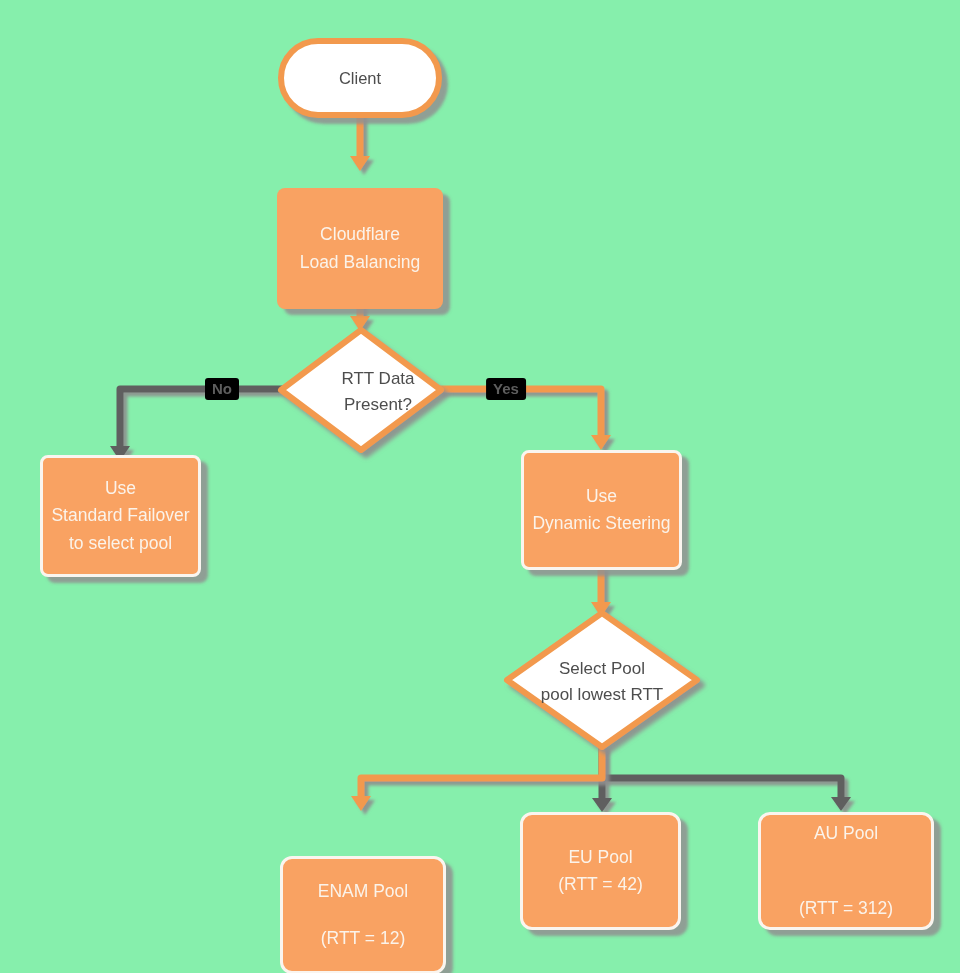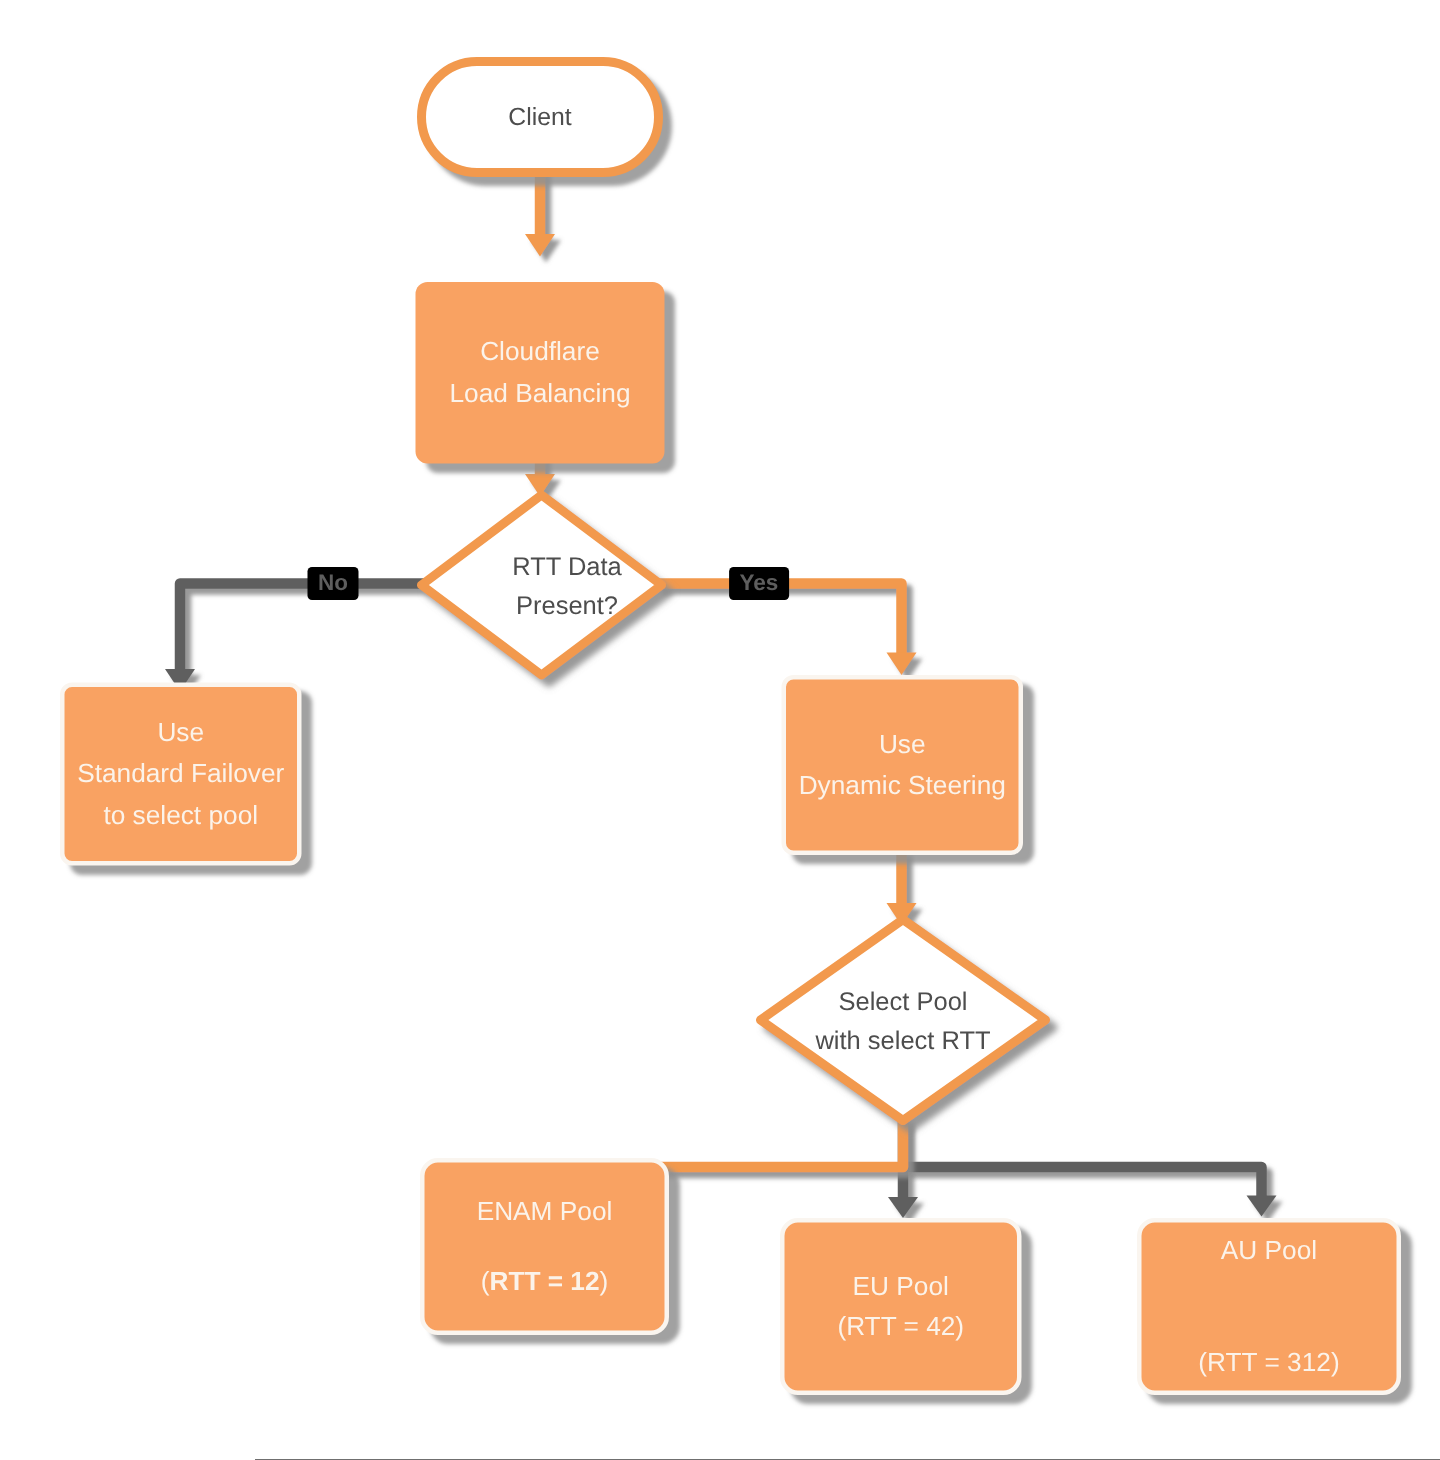--- a/index.html
+++ b/index.html
@@ -1,20 +1,20 @@
 <!DOCTYPE html>
 <html><head>
 <meta charset="utf-8">
 <style>
   html, body { margin: 0; padding: 0; background: #000; }
   .canvas {
     position: relative;
     width: 960px;
     height: 973px;
-    background: #ffffff;
+    background: #86efac;
     overflow: hidden;
     font-family: "Liberation Sans", sans-serif;
   }
   .edges-layer {
     position: absolute;
     left: 0; top: 0;
     width: 960px; height: 973px;
   }
   .node {
     position: absolute;
@@ -57,21 +57,21 @@
     transform: translate(-50%, -50%);
     background: #000;
     color: #5E5E5E;
     font-size: 15px;
     font-weight: bold;
     padding: 2px 7px;
     border-radius: 3px;
     line-height: 1.2;
     text-align: center;
   }
-  .bold-seg { font-weight: bold; }
+  .bold-seg { font-weight: normal; }
 </style>
 </head>
 <body>
 
 <div class="canvas">
 
   <svg class="edges-layer" width="960" height="973" viewBox="0 0 960 973" xmlns="http://www.w3.org/2000/svg">
     <defs>
       <filter id="edgeShadow" x="-30%" y="-30%" width="160%" height="160%">
         <feDropShadow dx="4" dy="4" stdDeviation="1.5" flood-color="#8E8E8E" flood-opacity="0.9"></feDropShadow>
@@ -132,24 +132,24 @@
     <div>to select pool</div>
   </div>
 
   <div class="node proc bordered" style="left:521px; top:450px; width:161px; height:120px;">
     <div>Use</div>
     <div>Dynamic Steering</div>
   </div>
 
   <div class="diamond-label" style="left:602px; top:681px;">
     <div>Select Pool</div>
-    <div>with select RTT</div>
+    <div>pool lowest RTT</div>
   </div>
 
-  <div class="node proc bordered pool" style="left:280px; top:772px; width:166px; height:118px;gap:19px;">
+  <div class="node proc bordered pool" style="left:280px; top:856px; width:166px; height:118px;gap:19px;">
     <div>ENAM Pool</div>
     <div>
       <span>(</span><span class="bold-seg">RTT = 12</span><span>)</span>
     </div>
   </div>
 
   <div class="node proc bordered pool" style="left:520px; top:812px; width:161px; height:118px;">
     <div>EU Pool</div>
     <div>(RTT = 42)</div>
   </div>

